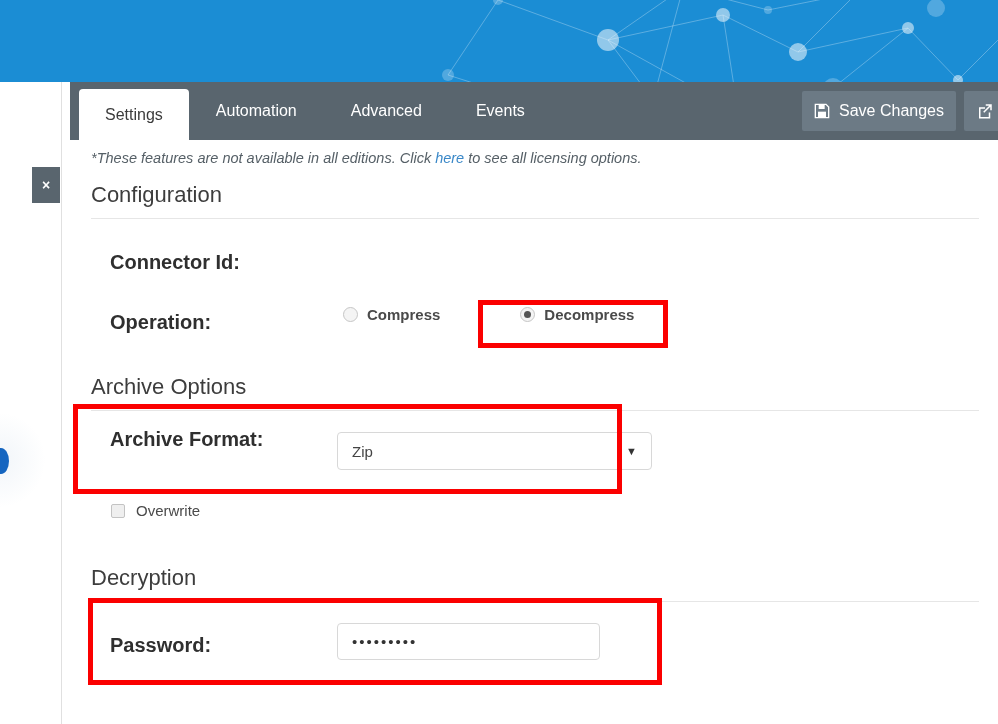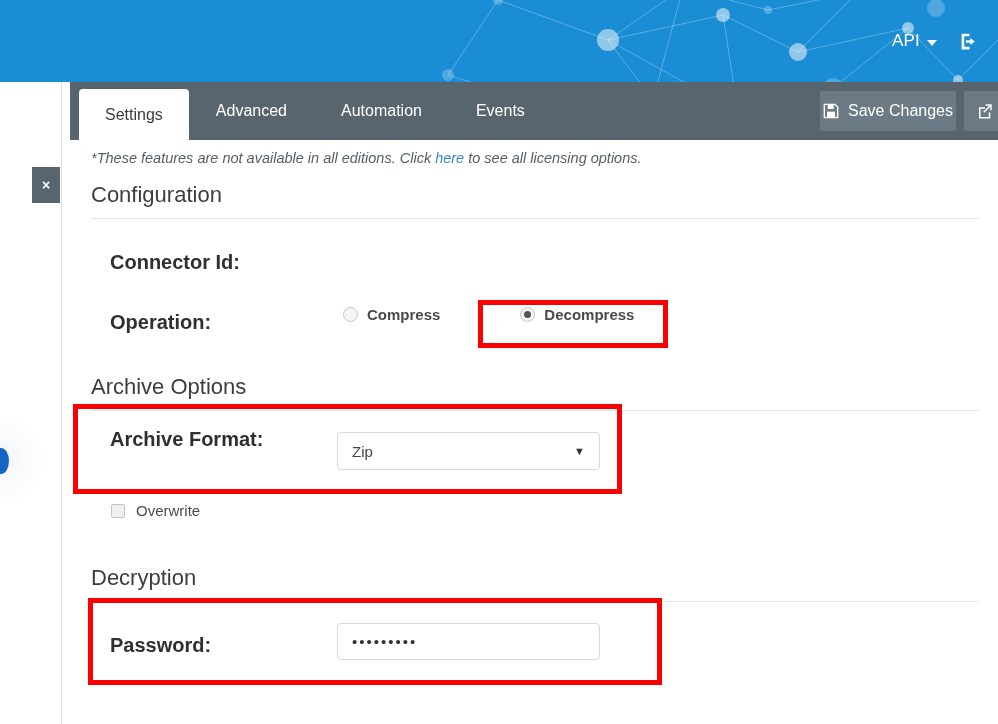--- a/index.html
+++ b/index.html
@@ -105,21 +105,21 @@
     display: flex;
     align-items: center;
     gap: 8px;
     padding-right: 0;
   }
   .btn-save {
     background: #6c7a85;
     color: #ffffff;
     border: none;
     height: 40px;
-    padding: 0 3px;
+    padding: 0 12px;
     font-size: 16px;
     font-family: "Liberation Sans", sans-serif;
     display: flex;
     align-items: center;
     gap: 9px;
     cursor: pointer;
     border-radius: 2px;
   }
   .btn-ext {
     background: #6c7a85;
@@ -350,49 +350,37 @@
       <g fill="#ffffff" fill-opacity="0.25">
         <circle cx="498" cy="28" r="9"></circle>
         <circle cx="60" cy="20" r="5"></circle>
         <circle cx="395" cy="108" r="10"></circle>
         <circle cx="545" cy="122" r="8"></circle>
         <circle cx="330" cy="30" r="4"></circle>
         <circle cx="10" cy="95" r="6"></circle>
       </g>
     </svg>
 
-    <div class="header-right">
-      <div class="api-menu">
-        <span>API</span>
-        <span class="caret-down"></span>
-      </div>
-      <div class="logout-btn">
-        <svg width="21" height="21" viewBox="0 0 24 24">
-          <path d="M3 3 h9 v3 h-6 v12 h6 v3 h-9 z" fill="#ffffff"></path>
-          <path d="M13 8 l5 4 l-5 4 v-2.5 h-5 v-3 h5 z" fill="#ffffff"></path>
-        </svg>
-      </div>
-    </div>
   </div>
 
   <div class="left-rail"></div>
   <div class="blue-halo"></div>
   <div class="blue-dot"></div>
   <div class="side-close">×</div>
 
   <div class="tabbar">
     <div class="tabs">
       <div class="tab active">
         <span>Settings</span>
       </div>
       <div class="tab">
+        <span>Automation</span>
+      </div>
+      <div class="tab">
         <span>Advanced</span>
-      </div>
-      <div class="tab">
-        <span>Automation</span>
       </div>
       <div class="tab">
         <span>Events</span>
       </div>
     </div>
 
     <div class="tab-actions">
       <button class="btn-save">
         <svg width="16" height="16" viewBox="0 0 24 24">
           <path d="M2 2 h16 l4 4 v16 h-20 z" fill="none" stroke="#ffffff" stroke-width="2"></path>
@@ -430,21 +418,21 @@
       <div class="radio-item">
         <span class="radio-dot on"></span>
         <span>Decompress</span>
       </div>
     </div>
 
     <div class="section-title" style="top:234px;">Archive Options</div>
     <div class="section-rule" style="top:270px;"></div>
 
     <div class="field-label" style="left:48px; top:288px;">Archive Format:</div>
-    <div class="select-box" style="left:275px; top:292px; width:263px; height:38px;">
+    <div class="select-box" style="left:275px; top:292px; width:315px; height:38px;">
       <span>Zip</span>
       <span class="select-caret">▼</span>
     </div>
 
     <div class="check-row" style="left:49px; top:362px;">
       <span class="check-box"></span>
       <span>Overwrite</span>
     </div>
 
     <div class="section-title" style="top:425px;">Decryption</div>

